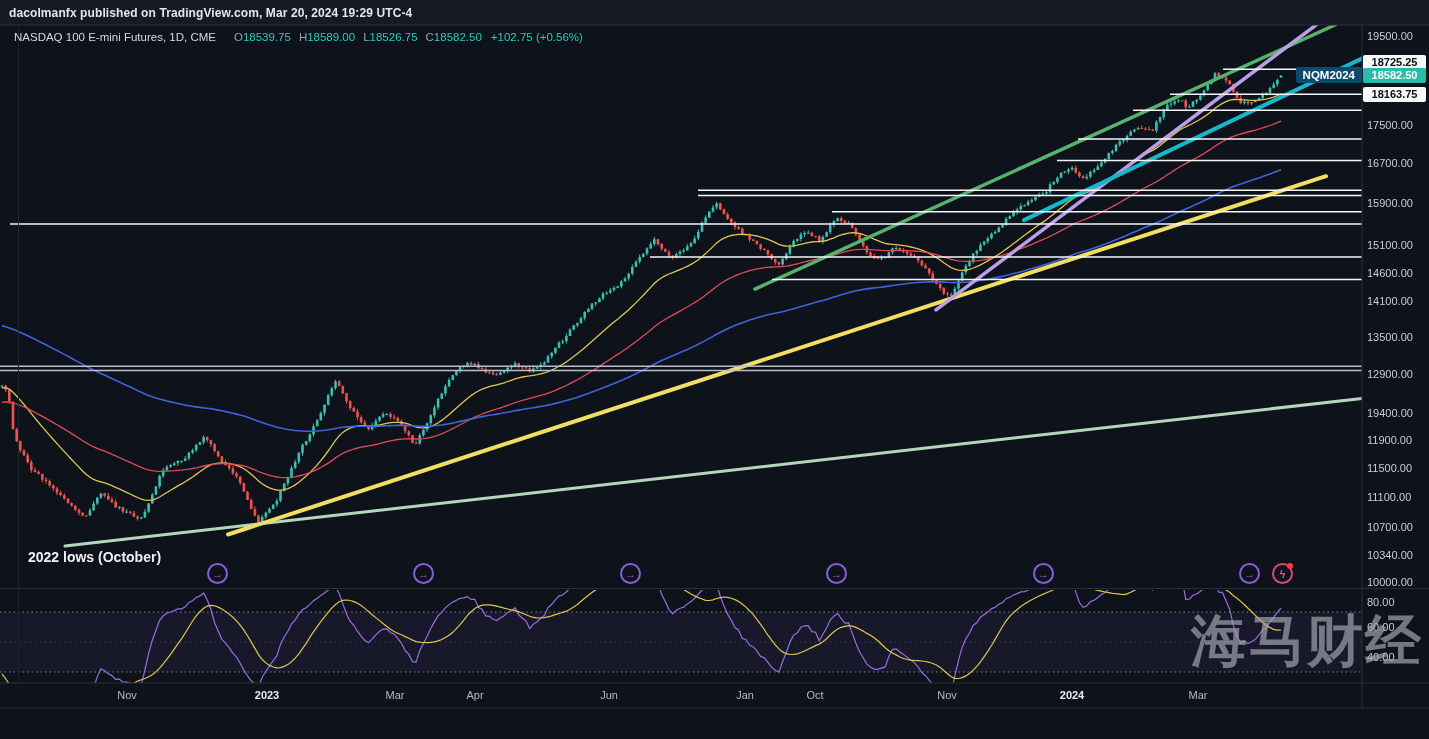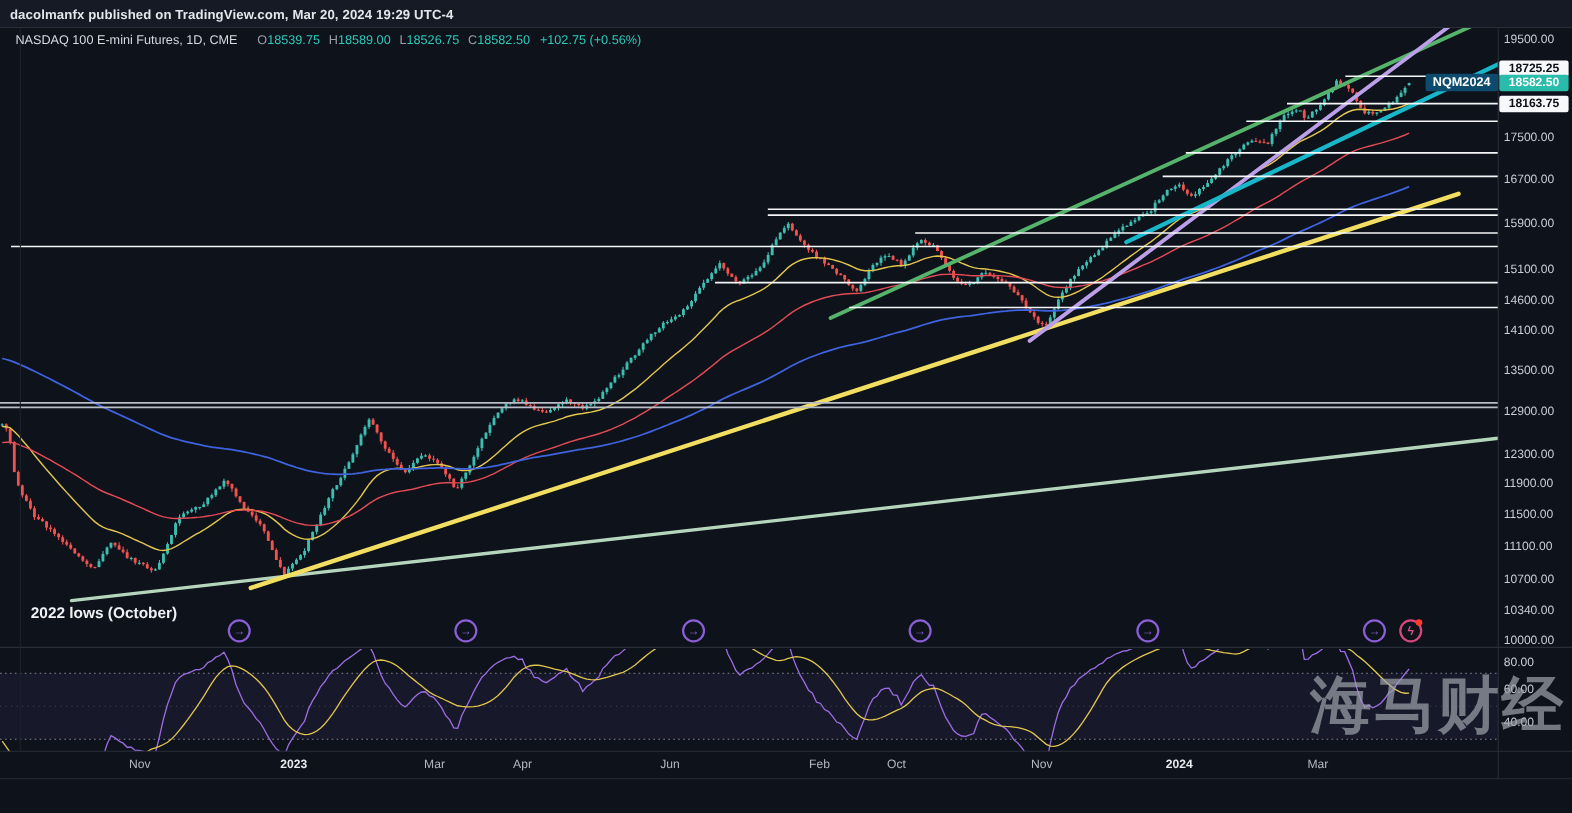--- a/index.html
+++ b/index.html
@@ -810,40 +810,40 @@
     <div id="price-axis">
         <div class="axis-label" style="top: 30px;">19500.00</div>
         <div class="axis-label" style="top: 119px;">17500.00</div>
         <div class="axis-label" style="top: 157px;">16700.00</div>
         <div class="axis-label" style="top: 197px;">15900.00</div>
         <div class="axis-label" style="top: 239px;">15100.00</div>
         <div class="axis-label" style="top: 267px;">14600.00</div>
         <div class="axis-label" style="top: 295px;">14100.00</div>
         <div class="axis-label" style="top: 331px;">13500.00</div>
         <div class="axis-label" style="top: 368px;">12900.00</div>
-        <div class="axis-label" style="top: 407px;">12300.00</div>
+        <div class="axis-label" style="top: 407px;">19400.00</div>
         <div class="axis-label" style="top: 434px;">11900.00</div>
         <div class="axis-label" style="top: 462px;">11500.00</div>
         <div class="axis-label" style="top: 491px;">11100.00</div>
         <div class="axis-label" style="top: 521px;">10700.00</div>
         <div class="axis-label" style="top: 549px;">10340.00</div>
         <div class="axis-label" style="top: 576px;">10000.00</div>
       </div>
     <div id="rsi-axis-labels">
         <div class="axis-label" style="top: 596px; text-align: center;">80.00</div>
         <div class="axis-label" style="top: 621px;">60.00</div>
         <div class="axis-label" style="top: 651px;">40.00</div>
       </div>
     <div id="time-axis">
         <div class="time-label" style="left: 127px;">Nov</div>
         <div class="time-label strong" style="left: 267px;">2023</div>
         <div class="time-label" style="left: 395px;">Mar</div>
         <div class="time-label" style="left: 475px;">Apr</div>
         <div class="time-label" style="left: 609px;">Jun</div>
-        <div class="time-label" style="left: 745px;">Feb</div>
+        <div class="time-label" style="left: 745px;">Jan</div>
         <div class="time-label" style="left: 815px;">Oct</div>
         <div class="time-label" style="left: 947px;">Nov</div>
         <div class="time-label strong" style="left: 1072px;">2024</div>
         <div class="time-label" style="left: 1198px;">Mar</div>
       </div>
     <div id="badges">
         <div class="price-badge white" style="top: 55px;">18725.25</div>
         <div class="price-badge teal" style="top: 68px;">18582.50</div>
         <div class="price-badge white" style="top: 87px;">18163.75</div>
       </div>

